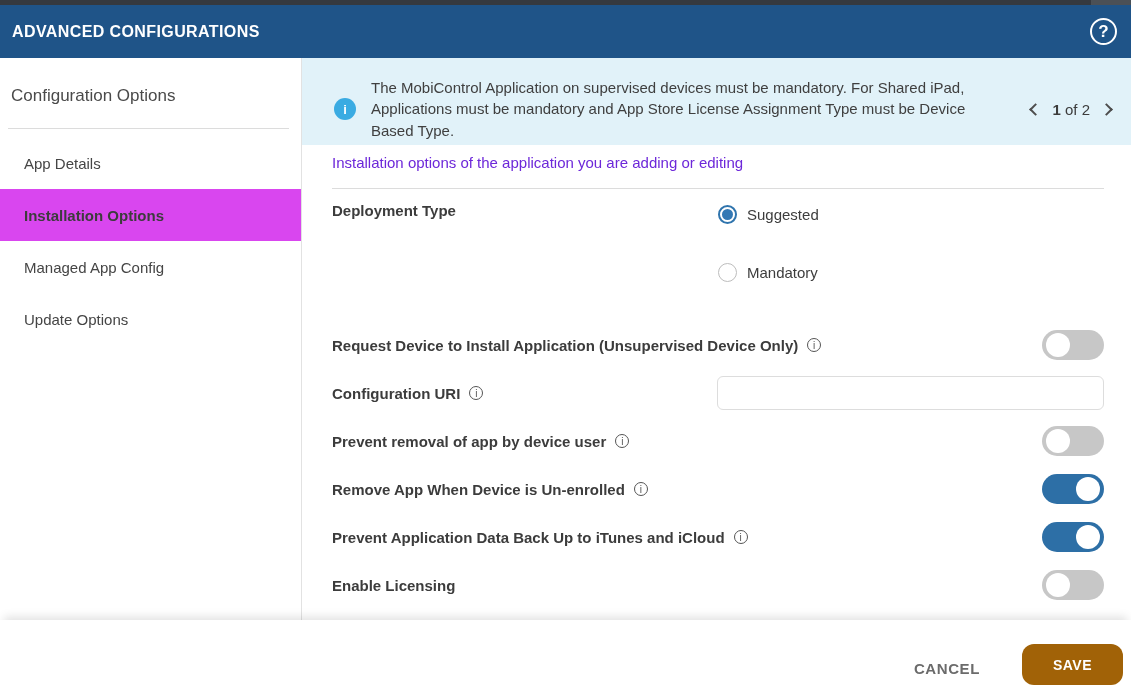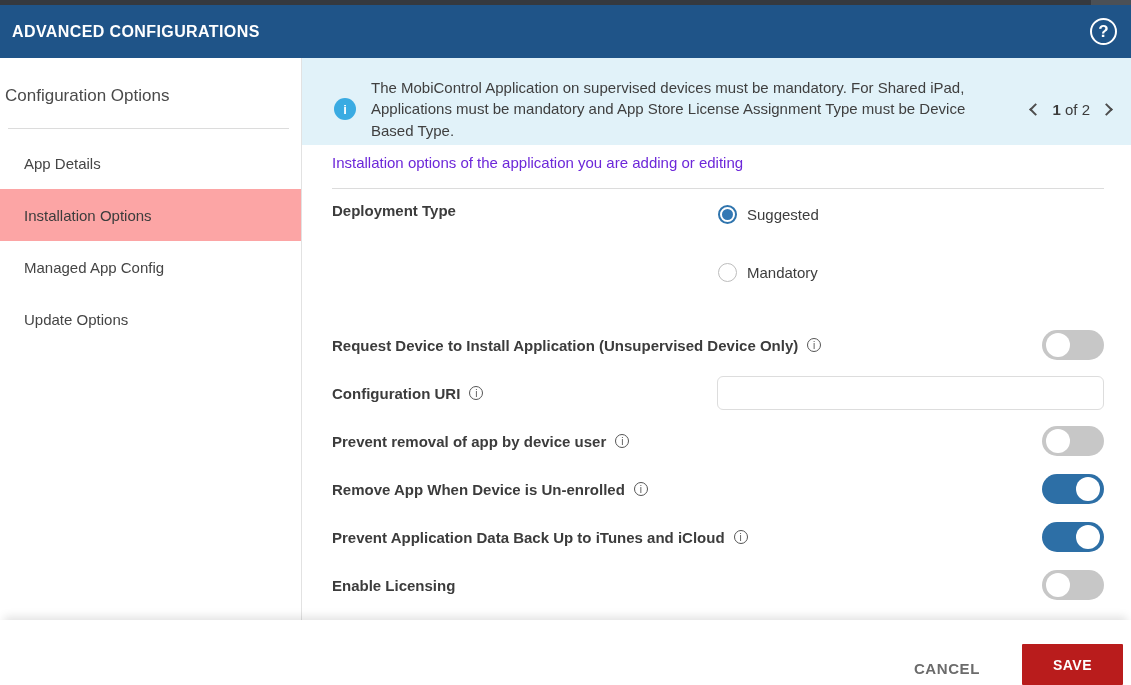--- a/index.html
+++ b/index.html
@@ -24,27 +24,27 @@
     display:flex; align-items:center; justify-content:center;
     font-size:17px; font-weight:bold; color:#fff; cursor:pointer;
   }
   .help-icon::after { content:"?"; }
 
   
   .main-wrap { display:flex; height:562px; }
 
   
   .sidebar { width:302px; border-right:1px solid #e2e2e2; background:#fff; padding-top:28px; flex-shrink:0; }
-  .sidebar-heading { font-size:17px; color:#4a4a4a; padding-left:5px; }
+  .sidebar-heading { font-size:17px; color:#4a4a4a; padding-left:11px; }
   .sidebar-divider { border-bottom:1px solid #dcdcdc; margin:22px 12px 8px 8px; }
   .side-item {
     height:52px; display:flex; align-items:center; padding-left:24px;
     font-size:15px; color:#454545; cursor:pointer;
   }
-  .side-item.selected { background:#fca5a5; font-weight:normal; color:#3c3c3c; }
+  .side-item.selected { background:#d946ef; font-weight:bold; color:#3c3c3c; }
 
   
   .content { flex:1; position:relative; background:#fff; }
 
   .banner {
     background:#e1f2f9; height:87px; display:flex; align-items:center;
     padding:15px 20px 0 32px;
   }
   .info-badge {
     width:22px; height:22px; border-radius:50%; background:#3aabe2; color:#fff;
@@ -99,21 +99,21 @@
   .footer {
     position:absolute; left:0; bottom:0; width:1131px; height:65px; background:#fff;
     box-shadow:0 -7px 9px -4px rgba(0,0,0,0.12);
     display:flex; align-items:flex-end; justify-content:flex-end; padding:6px 8px 0 0; gap:30px;
   }
   .cancel-btn {
     background:none; border:none; font-family:inherit; font-size:15px; font-weight:bold;
     color:#6b6b6b; letter-spacing:.6px; cursor:pointer; padding:8px 12px;
   }
   .save-btn {
-    width:101px; height:41px; background:#b91c1c; border:none; border-radius:1px;
+    width:101px; height:41px; background:#a16207; border:none; border-radius:12px;
     color:#fff; font-family:inherit; font-size:14px; font-weight:bold; letter-spacing:.5px; cursor:pointer;
   }
 </style>
 </head>
 <body>
 
 <div class="top-strip">
   <div class="strip-right"></div>
 </div>
 

